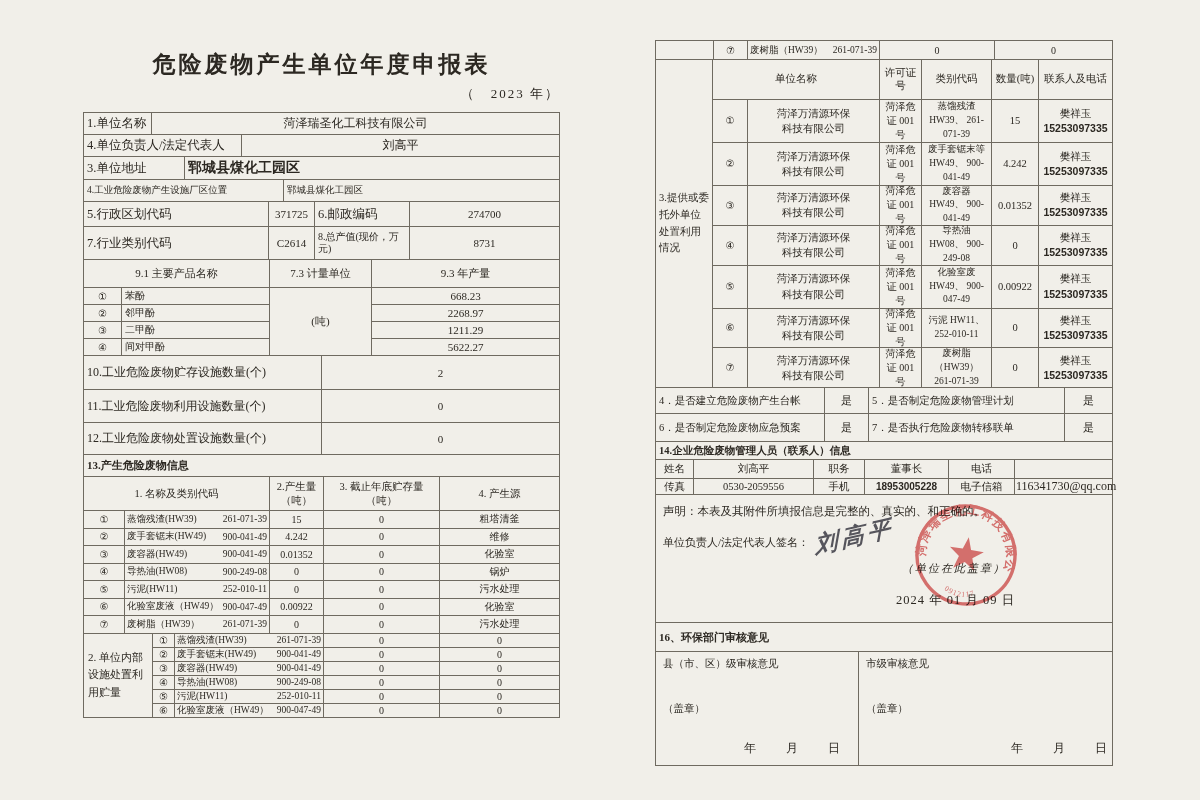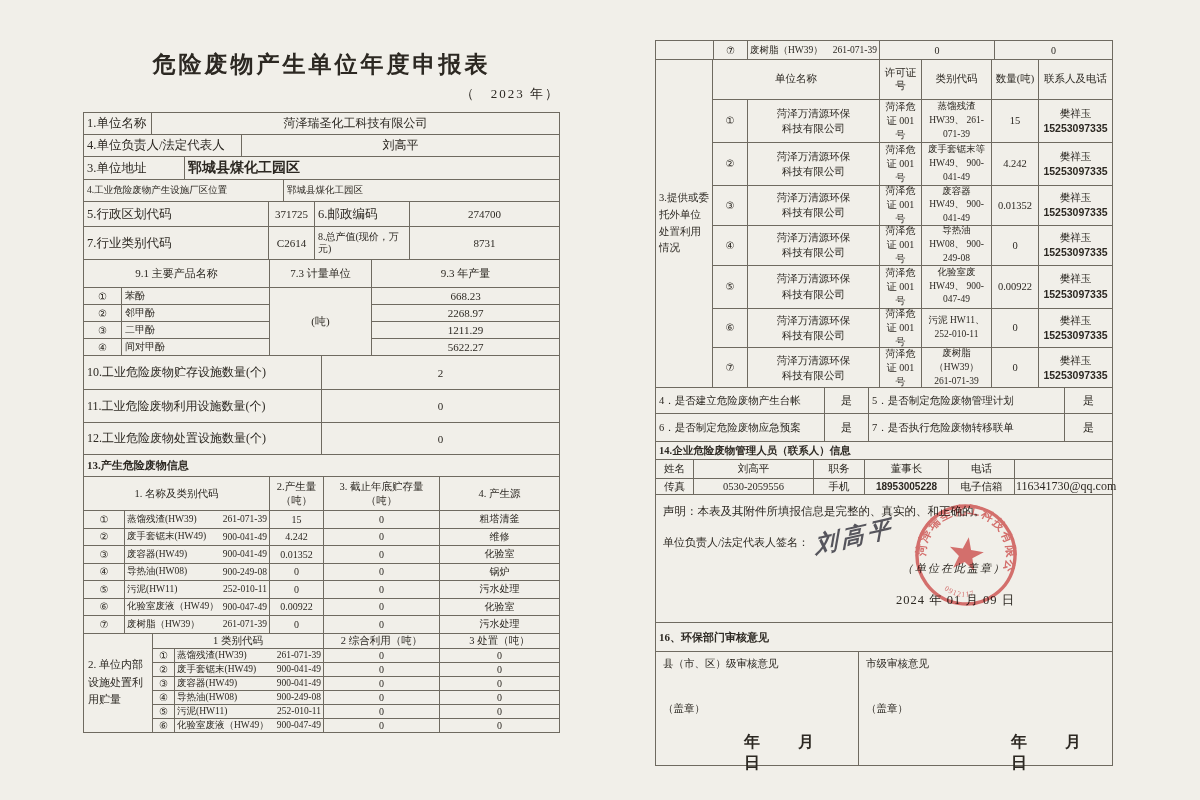--- a/index.html
+++ b/index.html
@@ -57,21 +57,21 @@
          font-style:italic; color:#3b3b44; opacity:.85;
          transform:rotate(-13deg) skewX(-10deg); letter-spacing:4px; }
   .stampnote { position:absolute; left:246px; top:66px; font-size:11px; letter-spacing:2px;font-style:italic; }
   .dateline { position:absolute; left:240px; top:97px; font-size:12.5px; letter-spacing:1px; }
   .stamp { position:absolute; left:256px; top:2px; mix-blend-mode:multiply; }
 
   .c16 { position:relative; height:100%; border-left:1px solid #6f6a60; }
   .c16:first-child { border-left:none; }
   .c16 .rlabel { position:absolute; top:5px; left:7px; font-size:10.5px; }
   .c16 .sealnote { position:absolute; top:50px; left:7px; font-size:10.5px; }
-  .c16 .ymd { position:absolute; top:80px; font-size:16px; letter-spacing:2px;font-weight:bold; }
+  .c16 .ymd { position:absolute; top:88px; font-size:12px; letter-spacing:2px; }
 </style>
 </head>
 <body>
 
 <div class="page" id="p1">
 
   <div class="title">危险废物产生单位年度申报表</div>
   <div class="yearline">（　2023 年）</div>
 
   <div class="tbl first">
@@ -244,25 +244,20 @@
         </div>
       <div class="c fz10" style="width:54px">0</div>
       <div class="c fz10" style="width:116px">0</div>
       <div class="c grow fz10">污水处理</div>
     </div>
   </div>
 
   <div class="tbl" style="display:flex">
     <div class="side fz11" style="width:69px">2. 单位内部设施处置利用贮量</div>
     <div class="grow colstack">
-      <div class="sub" style="height:25px">
-        <div class="c fz105" style="width:170px">1 类别代码</div>
-        <div class="c fz105" style="width:116px">2 综合利用（吨）</div>
-        <div class="c grow fz105">3 处置（吨）</div>
-      </div>
       <div class="sub" style="height:23px">
         <div class="c fz10" style="width:21px;padding:0 1px">①</div>
         <div class="c nc fz9" style="width:149px">
             <span>蒸馏残渣(HW39)</span>
             <span>261-071-39</span>
           </div>
         <div class="c fz10" style="width:116px">0</div>
         <div class="c grow fz10">0</div>
       </div>
       <div class="sub" style="height:23px">

